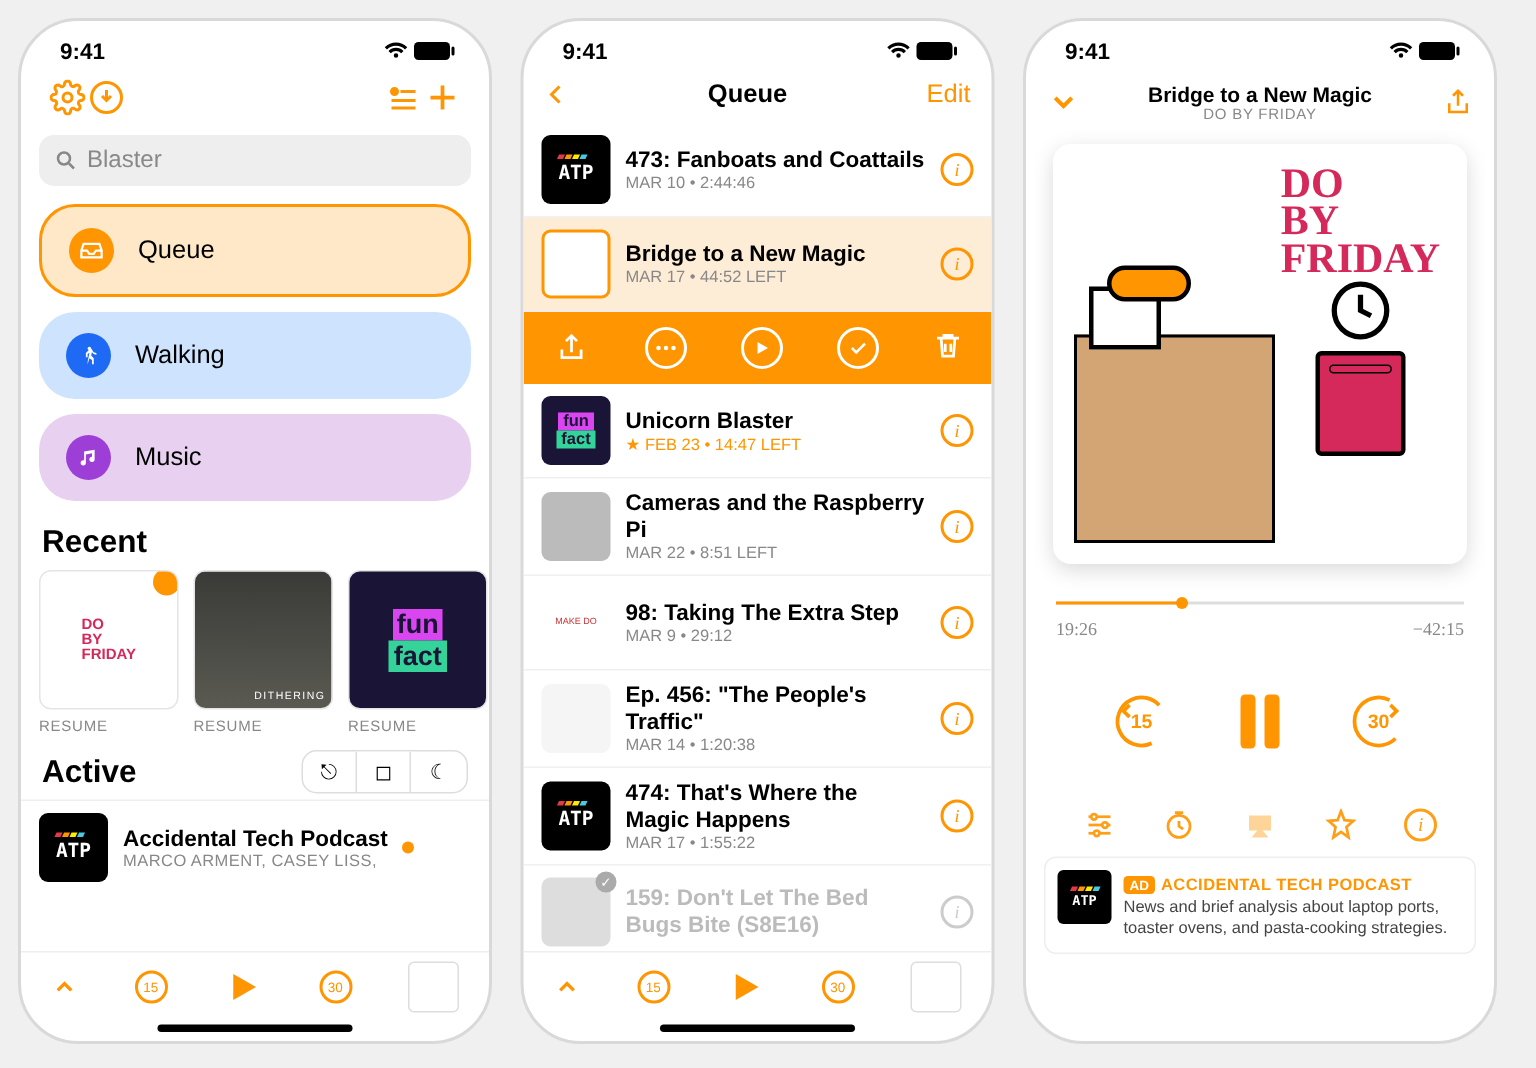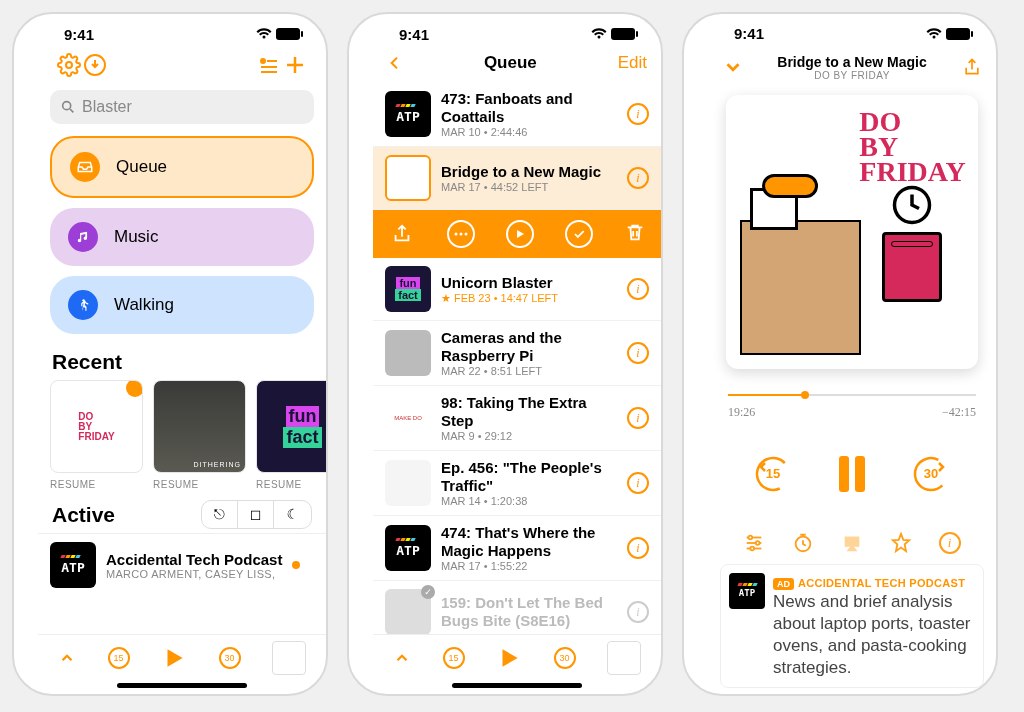--- a/index.html
+++ b/index.html
@@ -1,17 +1,17 @@
 <!DOCTYPE html>
 <html><head>
 <meta charset="utf-8">
 <style>
 * { box-sizing: border-box; margin: 0; padding: 0; }
 body { font-family: -apple-system, "Helvetica Neue", sans-serif; background: #f0f0f0; display: flex; gap: 19px; padding: 12px; }
-.phone { width: 316px; height: 684px; background: #fff; border-radius: 40px; border: 2px solid #d9d9d9; overflow: hidden; display: flex; flex-direction: column; position: relative; padding-left: 24px; }
+.phone { width: 316px; height: 684px; background: #fff; border-radius: 40px; border: 2px solid #d9d9d9; overflow: hidden; display: flex; flex-direction: column; position: relative; }
 .status-bar { display: flex; align-items: center; justify-content: space-between; padding: 8px 26px 0; height: 32px; font-size: 15px; font-weight: 600; }
 .status-right { display: flex; gap: 4px; align-items: center; }
 .wifi, .battery { display: inline-block; }
 .battery { width: 24px; height: 12px; background: #000; border-radius: 3px; position: relative; }
 .battery::after { content: ""; position: absolute; right: -3px; top: 3px; width: 2px; height: 6px; background: #000; border-radius: 1px; }
 
 
 .toolbar { display: flex; justify-content: space-between; align-items: center; padding: 6px 18px; }
 .toolbar .icon-slot { color: #ff9500; width: 26px; height: 26px; display: flex; align-items: center; justify-content: center; }
 .search-pill { margin: 6px 12px; background: #eee; border-radius: 10px; padding: 8px 10px; display: flex; align-items: center; color: #888; gap: 6px; font-size: 16px; }
@@ -70,21 +70,21 @@
 .play-controls .skip { font-size: 16px; position: relative; }
 .play-controls .skip svg { width: 40px; height: 40px; }
 .pause-btn { display: flex; gap: 6px; }
 .pause-btn > div { width: 10px; height: 36px; background: #ff9500; border-radius: 3px; }
 .bottom-icons { display: flex; justify-content: space-around; padding: 4px 22px; color: #ff9500; }
 .bottom-icons > div { opacity: 0.9; }
 .ad-card { margin: 6px 12px; border: 1px solid #eee; border-radius: 8px; padding: 8px; display: flex; gap: 8px; align-items: flex-start; }
 .ad-thumb { width: 36px; height: 36px; background: #000; border-radius: 4px; flex-shrink: 0; }
 .ad-label { background: #ff9500; color: #fff; font-size: 9px; font-weight: 700; padding: 1px 4px; border-radius: 3px; display: inline-block; margin-right: 4px; }
 .ad-title { color: #ff9500; font-size: 11px; font-weight: 700; letter-spacing: 0.3px; }
-.ad-text { font-size: 17px; color: #444; line-height: 1.3; }
+.ad-text { font-size: 11px; color: #444; line-height: 1.3; }
 
 svg { display: block; }
 
 
 .cover-dbf { background: #fff; }
 .dbf-art { color:#d4295a; font-family: 'Comic Sans MS', cursive; font-weight:bold; font-size:28px; line-height:0.9; text-align:left; }
 .cover-dith { background: linear-gradient(#3a3a38, #5a5a52); }
 .cover-funfact { background: #1a1436; display:flex; flex-direction:column; justify-content:center; align-items:center; }
 .ff-fun { background:#d946ef; color:#1a1436; font-weight:800; padding:0 3px; font-size:18px; }
 .ff-fact { background:#34d399; color:#1a1436; font-weight:800; padding:0 3px; font-size:18px; }
@@ -147,36 +147,36 @@
   <div class="playlists">
     <div class="playlist-pill pill-queue">
       <span class="pill-icon" style="background:#ff9500">
         <svg width="18" height="18" viewBox="0 0 24 24" fill="none" stroke="#fff" stroke-width="2">
             <path d="M3 12h5l2 3h4l2-3h5"></path>
             <path d="M5 6h14l2 6v6H3v-6z"></path>
           </svg>
       </span>
       <span>Queue</span>
     </div>
-    <div class="playlist-pill pill-music">
-      <span class="pill-icon" style="background:#9d3ed6">
-        <svg width="14" height="14" viewBox="0 0 24 24" fill="#fff">
-            <path d="M9 18a3 3 0 11-3-3c.5 0 1 .1 1 .1V5l12-2v11a3 3 0 11-3-3V7L9 8.5z"></path>
-          </svg>
-      </span>
-      <span>Music</span>
-    </div>
     <div class="playlist-pill pill-walking">
       <span class="pill-icon" style="background:#1e6af5">
         <svg width="14" height="14" viewBox="0 0 24 24" fill="#fff">
             <circle cx="13" cy="4" r="2"></circle>
             <path d="M11 22l2-7 3 2v5h2v-7l-3-3 1-4c1 2 3 3 5 3v-2c-2 0-3-1-4-2l-1-2c-.5-1-2-1-3 0l-4 4v5h2v-4l2-1-2 10z"></path>
           </svg>
       </span>
       <span>Walking</span>
+    </div>
+    <div class="playlist-pill pill-music">
+      <span class="pill-icon" style="background:#9d3ed6">
+        <svg width="14" height="14" viewBox="0 0 24 24" fill="#fff">
+            <path d="M9 18a3 3 0 11-3-3c.5 0 1 .1 1 .1V5l12-2v11a3 3 0 11-3-3V7L9 8.5z"></path>
+          </svg>
+      </span>
+      <span>Music</span>
     </div>
   </div>
   <div class="section-h">Recent</div>
   <div class="recent-row">
     <div class="recent-card">
       <div class="cover cover-dbf">
         <div style="position:absolute;top:-2px;right:-2px;width:18px;height:18px;background:#ff9500;border-radius:50%"></div>
         <div style="font-size:10px; color:#d4295a; font-weight:800; line-height:1;">DO<br>BY<br>FRIDAY</div>
       </div>
       <div class="resume">RESUME</div>

